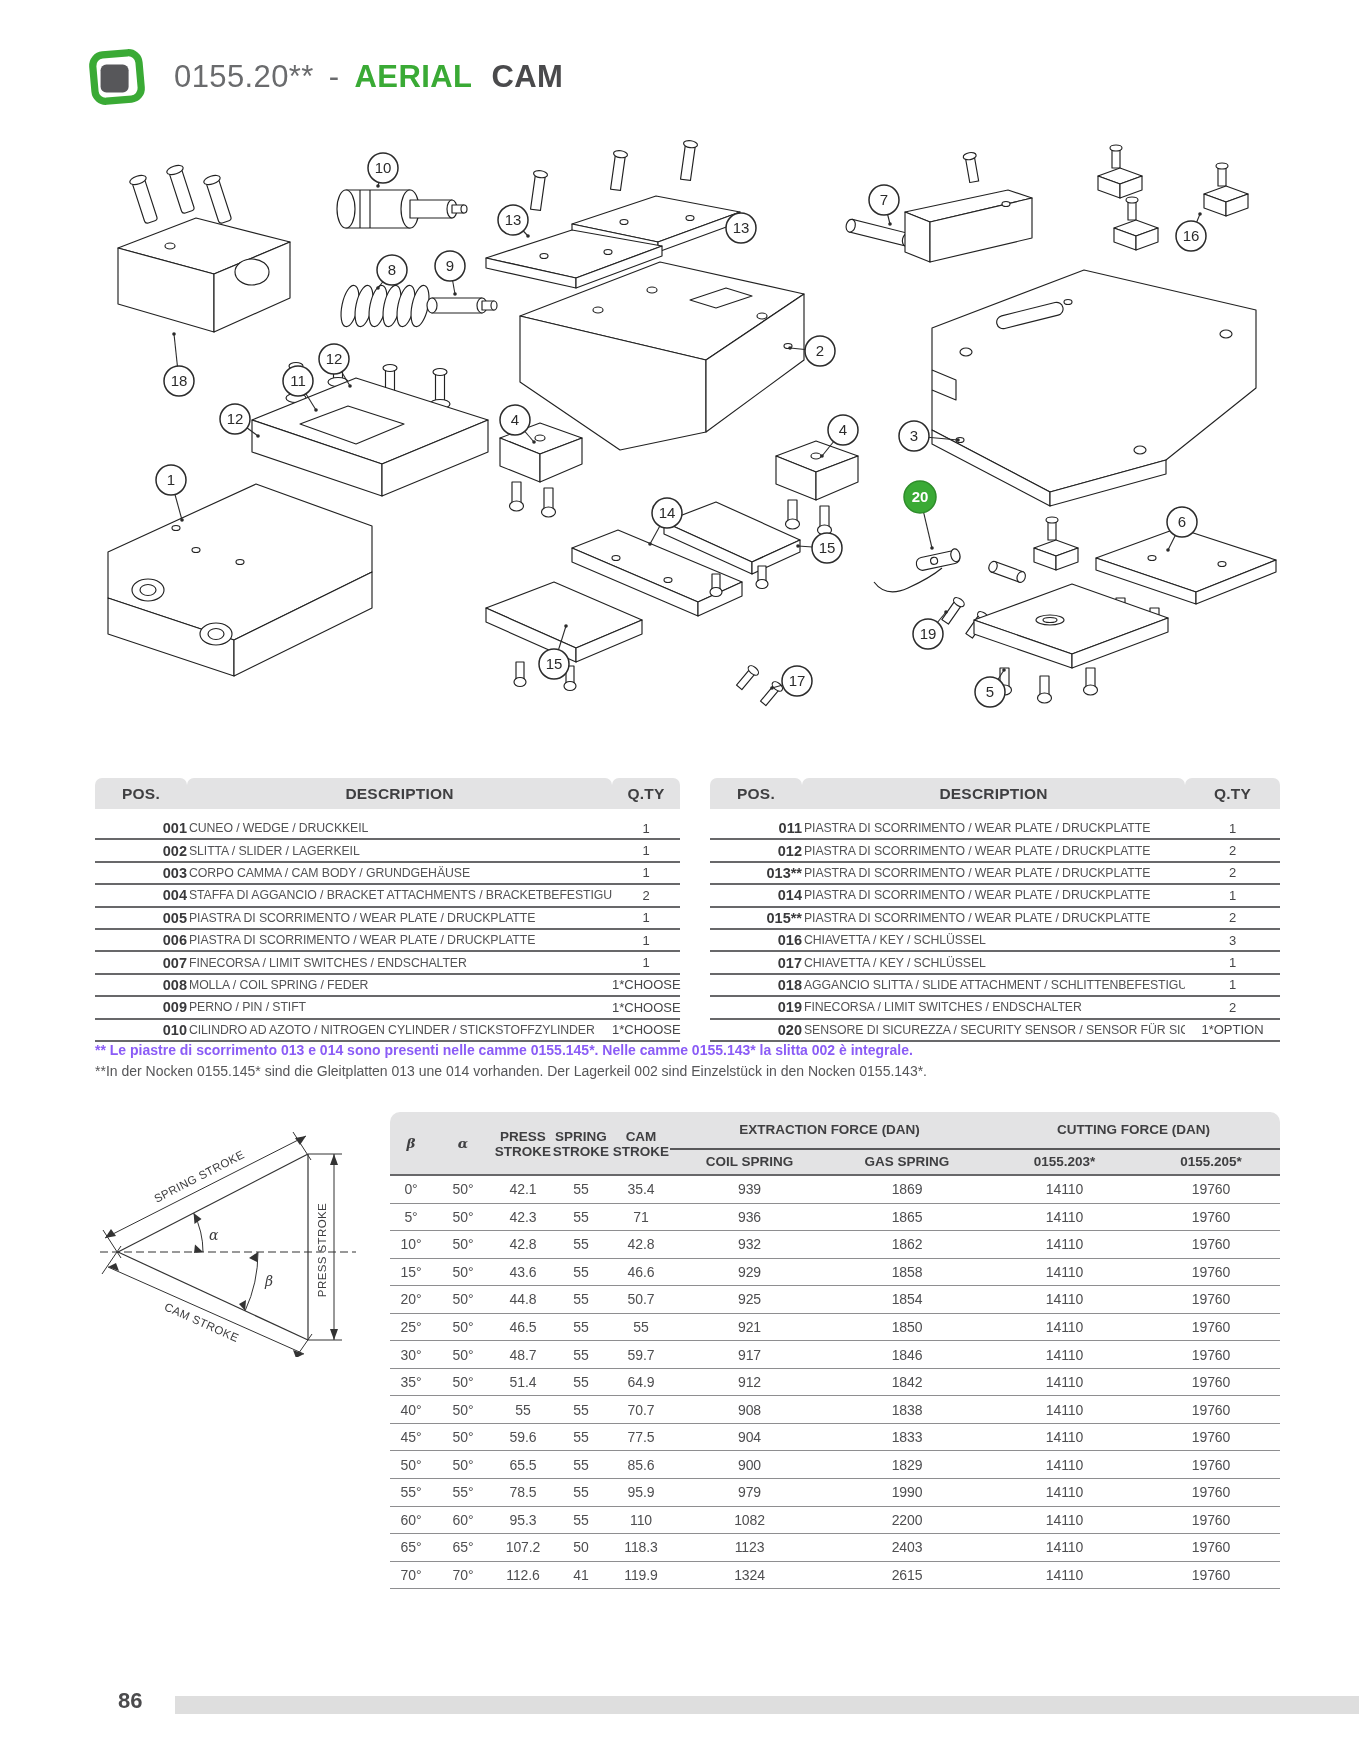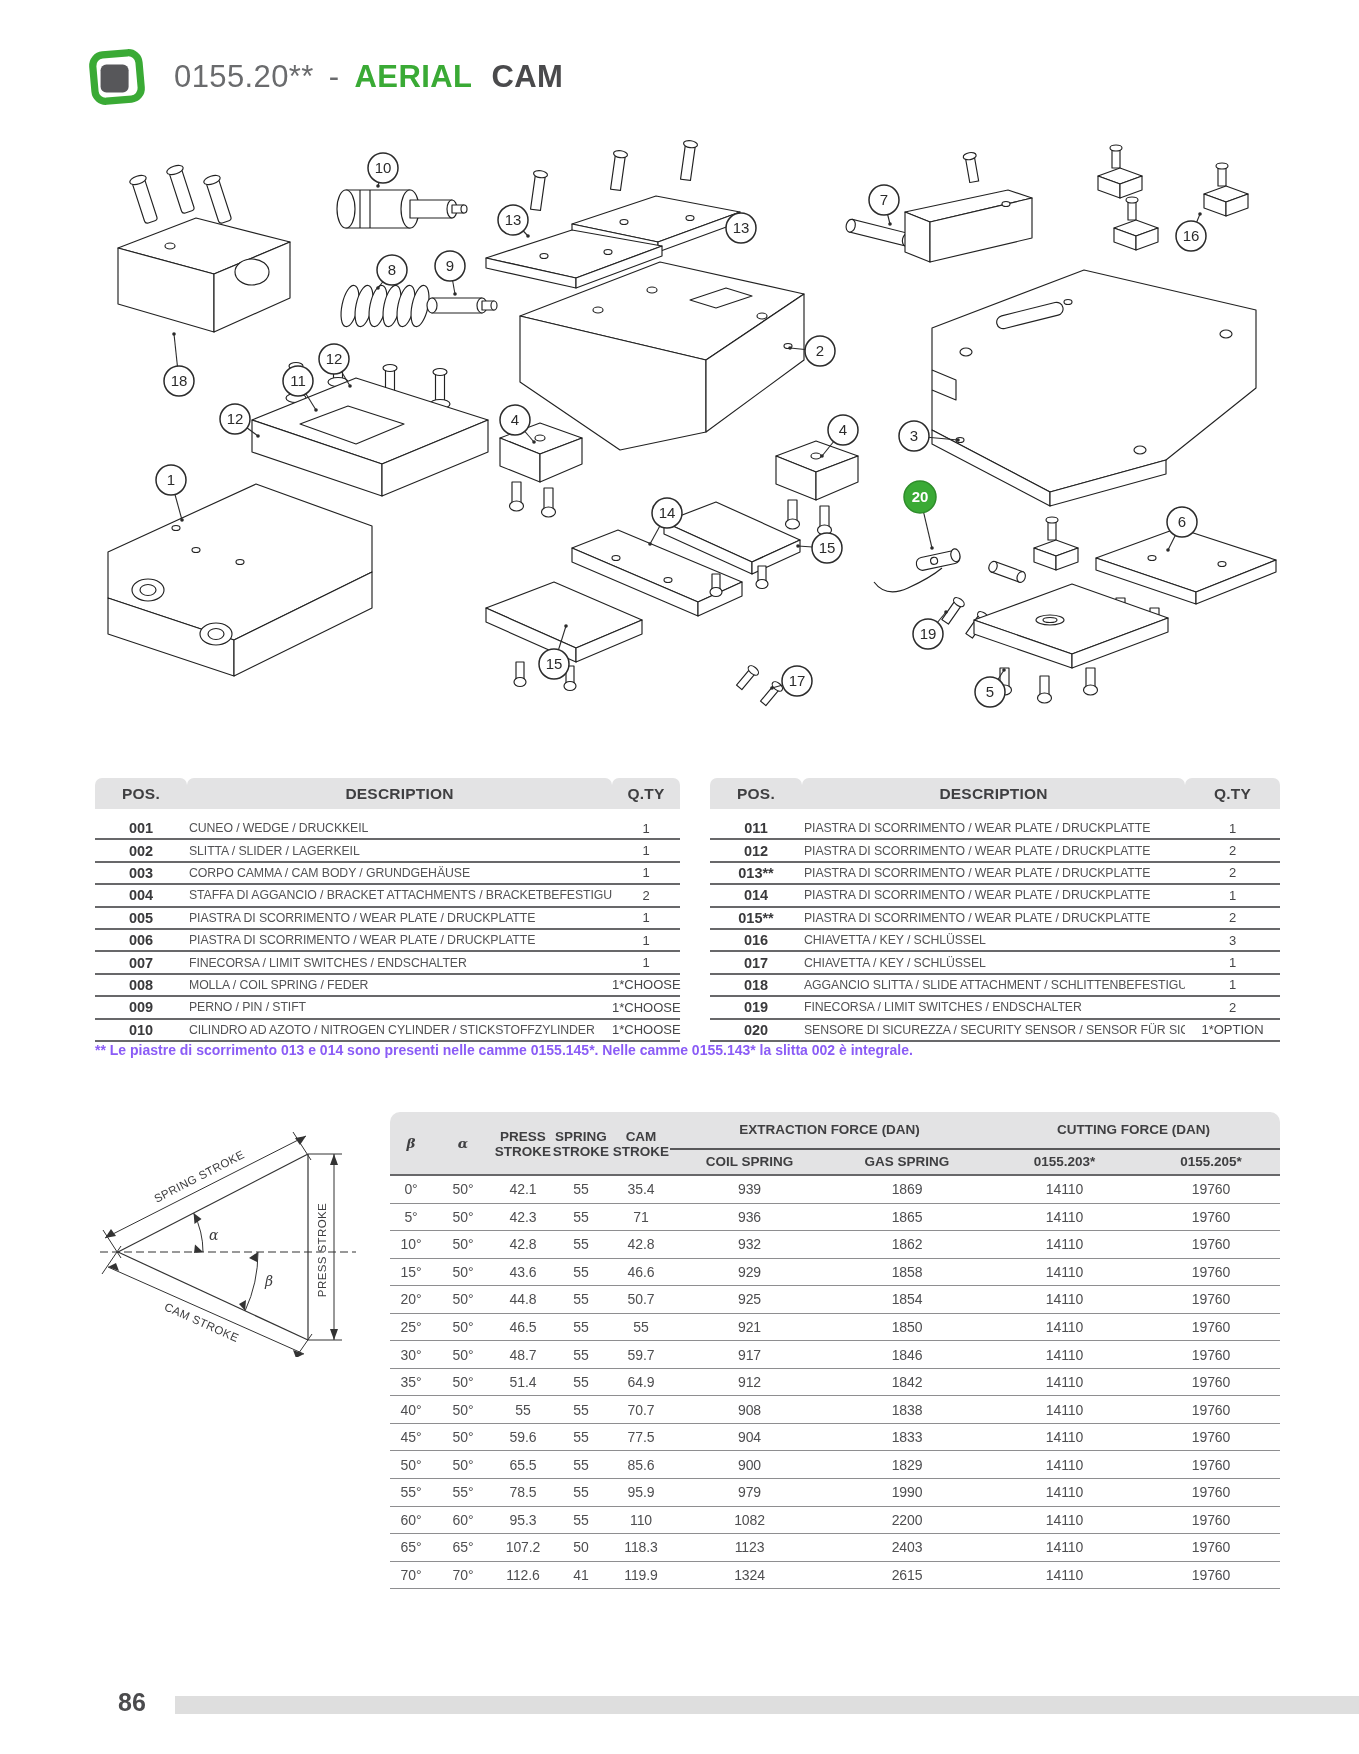--- a/index.html
+++ b/index.html
@@ -32,21 +32,21 @@
   #right-table{left:710px;width:570px}
   .pt-head{display:flex;height:31px}
   .pt-head>div{background:#e3e3e4;border-radius:7px 7px 0 0;display:flex;align-items:center;justify-content:center;
     font-weight:700;font-size:15.5px;color:#3f3f41;letter-spacing:.2px}
   .pt-hpos{width:92px}
   .pt-hdesc{flex:1}
   #left-table .pt-hqty{width:68px}
   #right-table .pt-hqty{width:95px}
   .pt-body{margin-top:9px}
   .prow{display:flex;align-items:center;height:22.4px;border-bottom:2px solid #68686a}
-  .prow .pos{width:92px;text-align:center;font-weight:700;font-size:14.5px;color:#39393b}
+  .prow .pos{width:92px;text-align:right;font-weight:700;font-size:14.5px;color:#39393b}
   .prow .desc{flex:1;font-size:12.3px;color:#525254;letter-spacing:-.1px;white-space:nowrap;overflow:hidden;padding-left:2px}
   #left-table .prow .qty{width:68px}
   #right-table .prow .qty{width:95px}
   .prow .qty{text-align:center;font-size:13px;color:#454547}
 
   
   .footnotes{position:absolute;left:95px;top:1040px;width:1180px;line-height:21px}
   .footnotes .fn1{font-weight:700;color:#8b5cf6;font-size:14px}
   .footnotes .fn{color:#56565 8;font-size:14px;color:#565658}
 
@@ -76,21 +76,21 @@
   .h-coil{grid-column:6;grid-row:2}
   .h-gas{grid-column:7;grid-row:2}
   .h-203{grid-column:8;grid-row:2}
   .h-205{grid-column:9;grid-row:2}
   .greek-h{font-family:"DejaVu Serif",serif;font-style:italic;font-size:16px;font-weight:400}
   .ft-hline{position:absolute;left:280px;right:0;top:36px;height:1.5px;background:#58585a}
   .ft-row{display:grid;grid-template-columns:var(--ftcols);height:27.55px;align-items:center;border-bottom:1.6px solid #8e8e90}
   .ft-cell{text-align:center;font-size:14px;color:#4e4e50;letter-spacing:-.1px}
 
   
-  .page-num{position:absolute;left:118px;top:1688px;font-size:25px;font-weight:700;color:#4b4b4d}
+  .page-num{position:absolute;left:118px;top:1688px;font-size:22px;font-weight:700;color:#4b4b4d}
   .footer-bar{position:absolute;left:175px;top:1696px;width:1184px;height:18px;background:#dedede}
 </style>
 </head>
 <body>
 
 <div class="page-header">
   <svg class="logo-svg" viewBox="0 0 60 60">
     <g transform="rotate(-5 30 30)">
       <rect x="6" y="6" width="48" height="48" rx="11" fill="none" stroke="#3aaa35" stroke-width="7.5"></rect>
     </g>
@@ -601,20 +601,21 @@
       <div class="prow">
         <div class="pos">020</div>
         <div class="desc">SENSORE DI SICUREZZA / SECURITY SENSOR / SENSOR FÜR SICHERHEIT</div>
         <div class="qty">1*OPTION</div>
       </div>
     </div>
 </div>
 
 <div class="footnotes">
   <div class="fn1">** Le piastre di scorrimento 013 e 014 sono presenti nelle camme 0155.145*. Nelle camme 0155.143* la slitta 002 è integrale.</div>
+  <div class="fn">**In der Nocken 0155.145* sind die Gleitplatten 013 une 014 vorhanden. Der Lagerkeil 002 sind Einzelstück in den Nocken 0155.143*.</div>
 </div>
 
 <svg id="stroke-diagram" viewBox="0 0 300 255">
   <line class="tl" x1="30" y1="150" x2="220" y2="52"></line>
   <line class="tl" x1="30" y1="150" x2="220" y2="238"></line>
   <line class="tl" x1="220" y1="52" x2="220" y2="238"></line>
   <line class="dash" x1="12" y1="150" x2="268" y2="150"></line>
 
   <line class="dim" x1="17" y1="136" x2="218" y2="34"></line>
   <line class="dim" x1="33" y1="156" x2="15" y2="128"></line>

